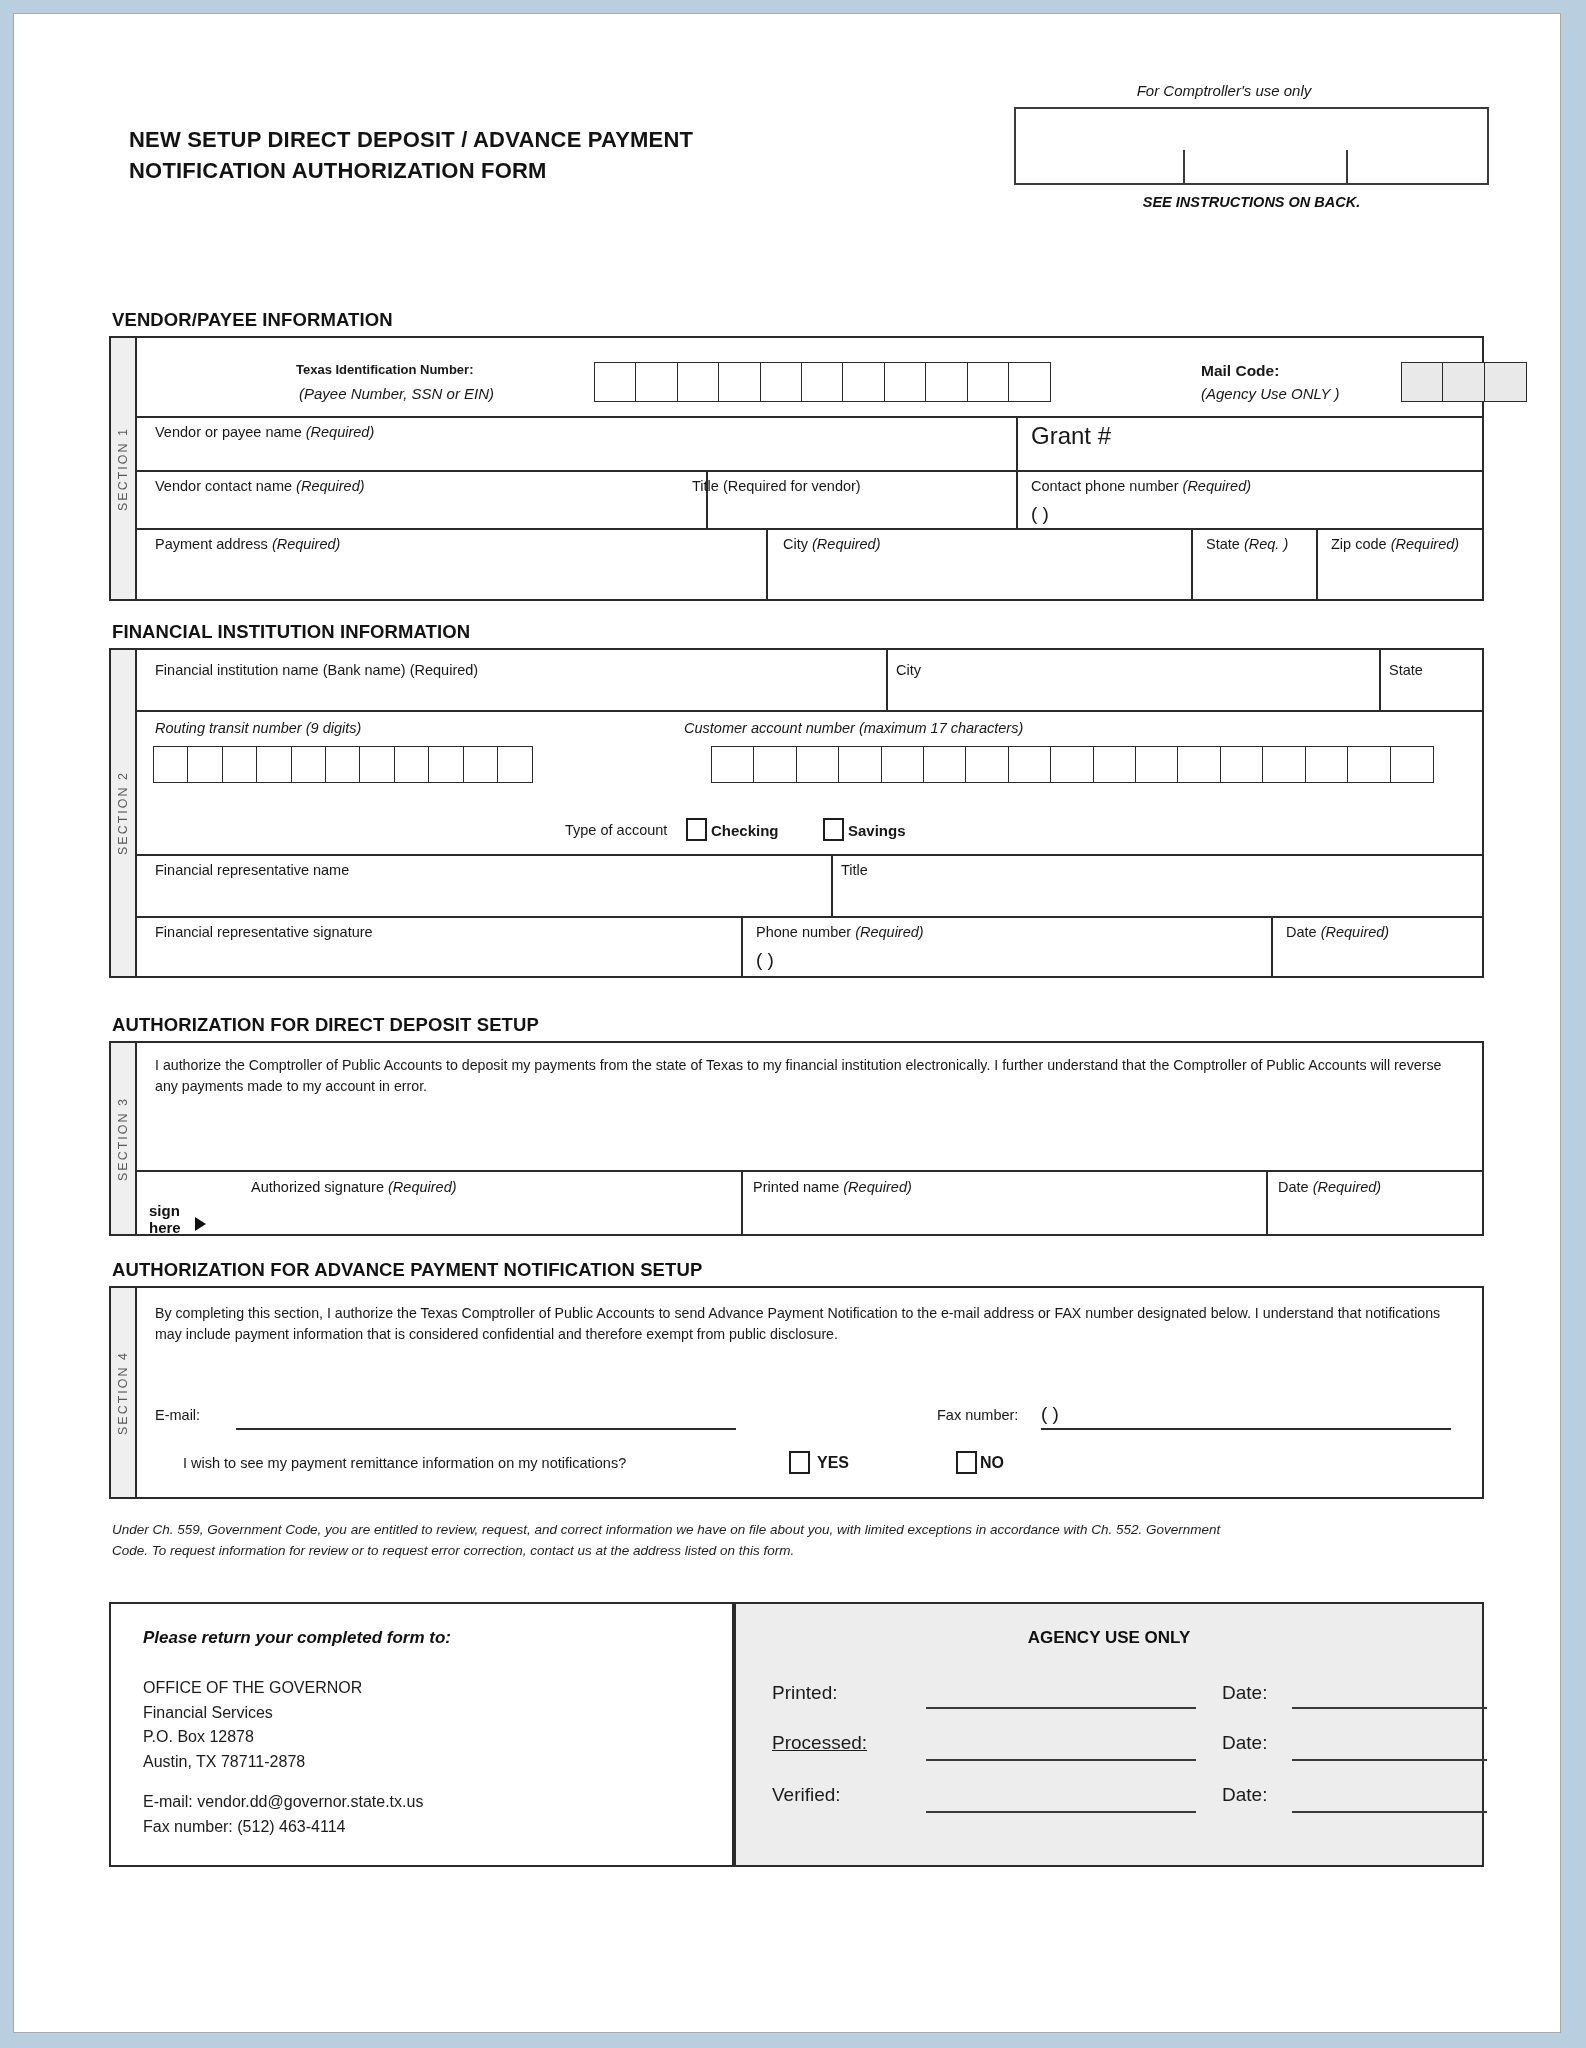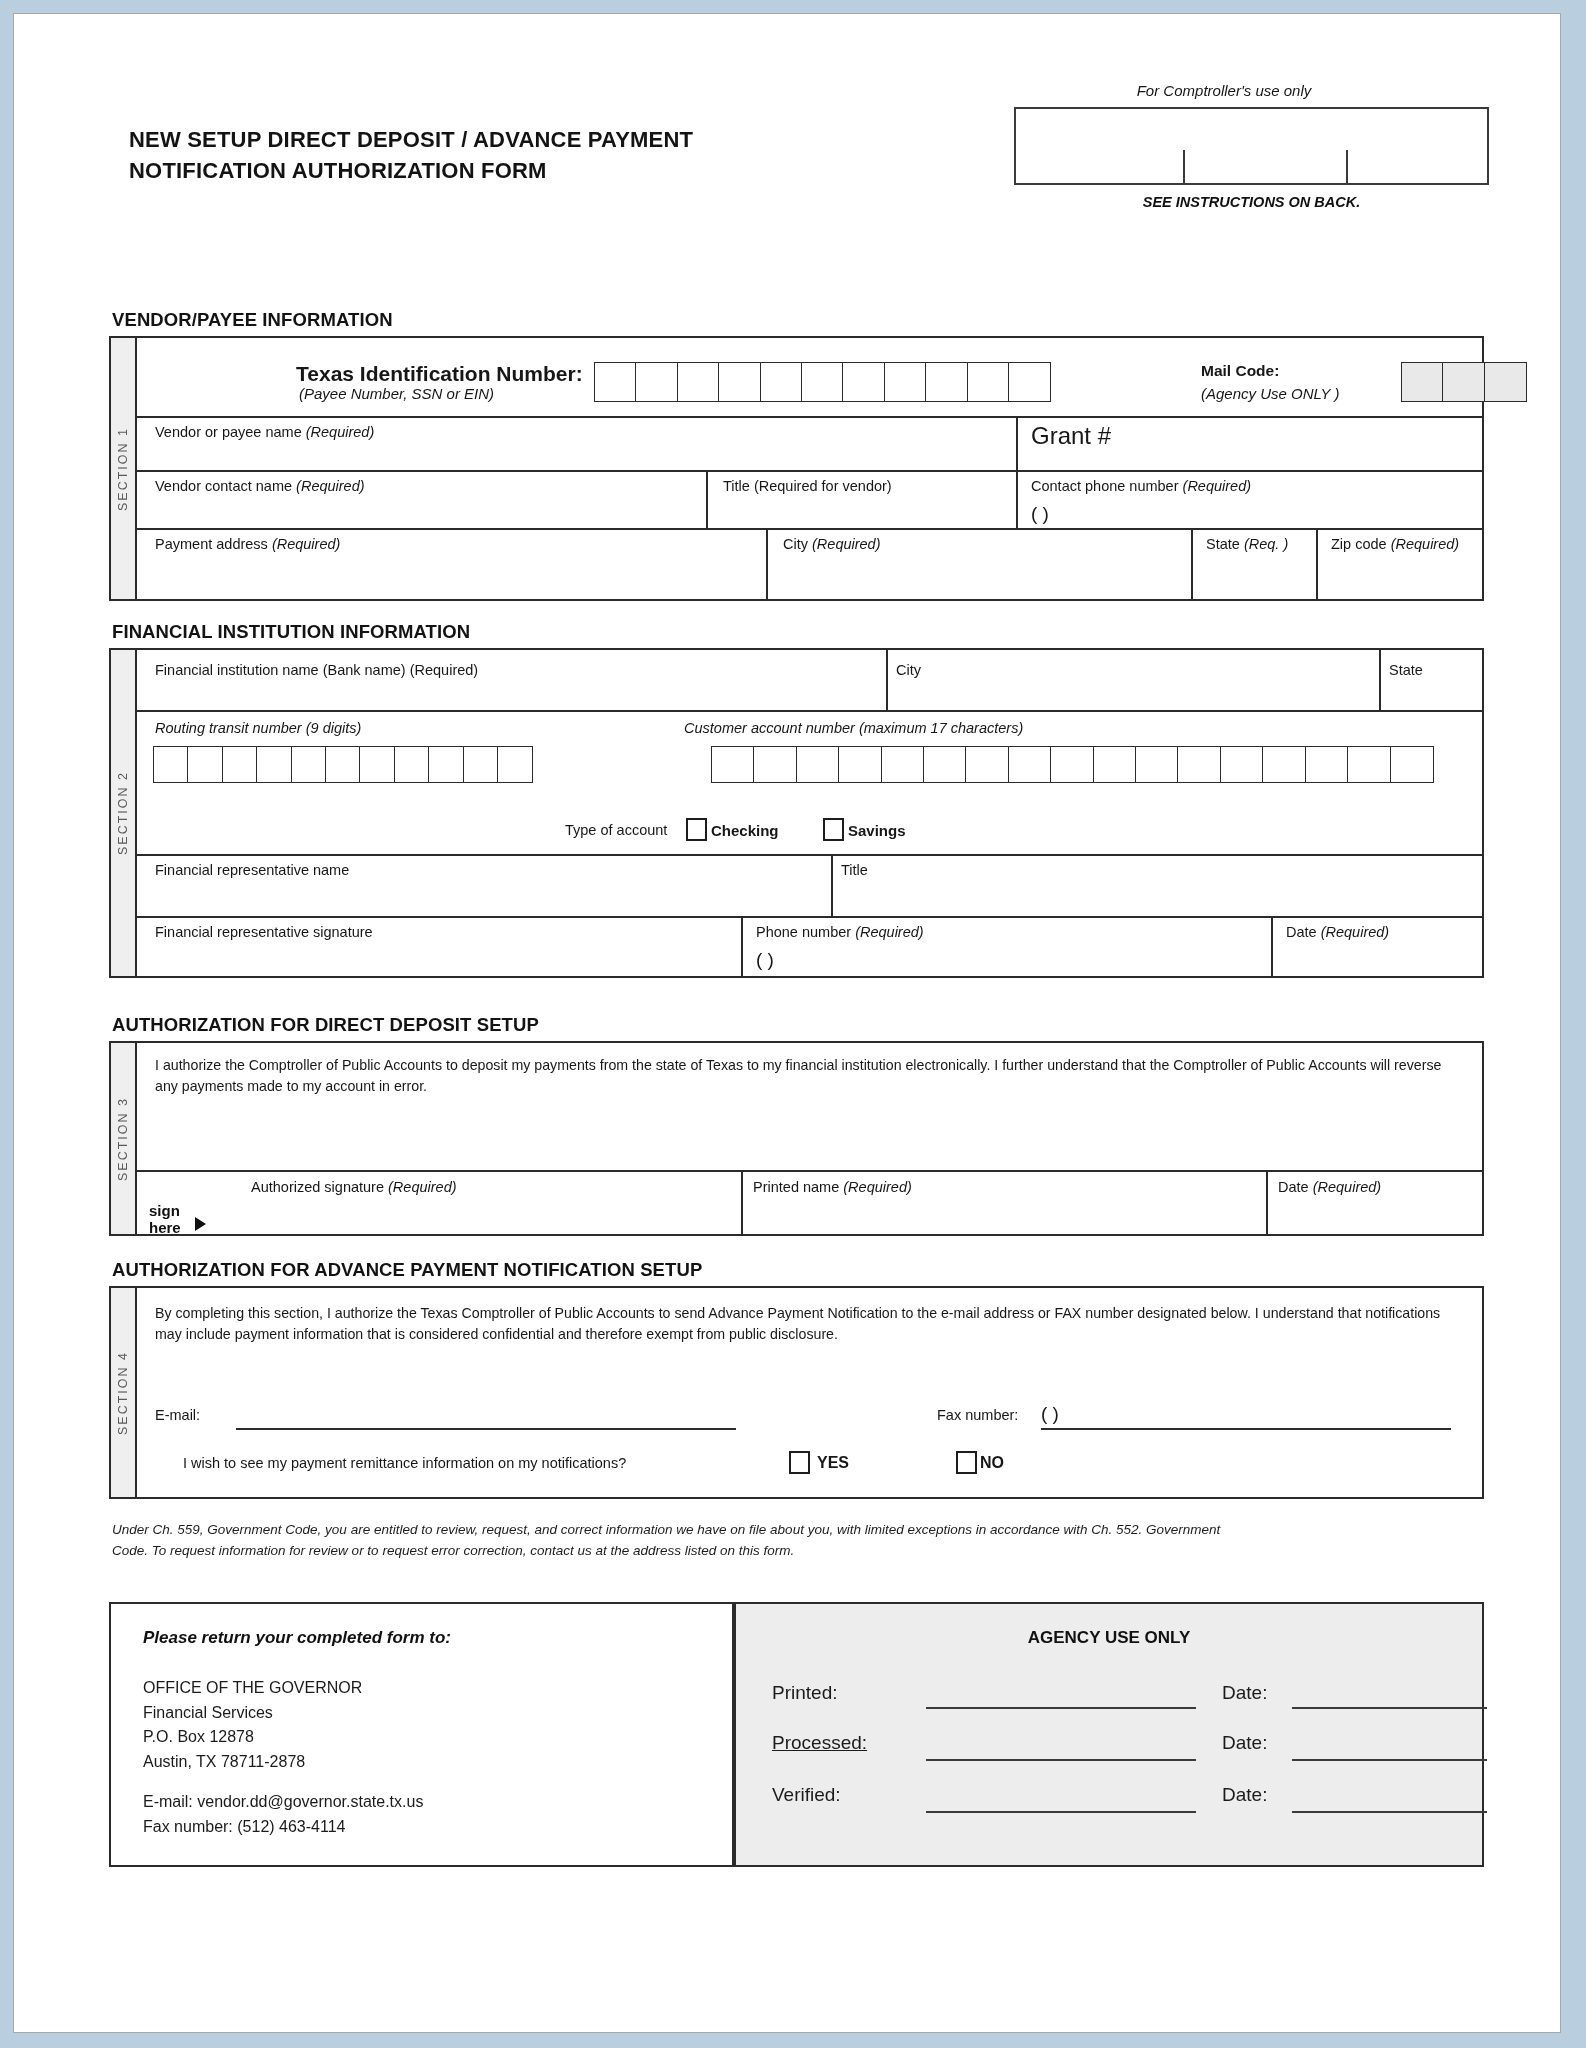--- a/index.html
+++ b/index.html
@@ -138,21 +138,21 @@
   </div>
   <div class="see-instructions">SEE INSTRUCTIONS ON BACK.</div>
 
   <div class="sec-head" style="left:98px;top:295px;">VENDOR/PAYEE INFORMATION</div>
 
   <div class="block" style="left:95px;top:322px;width:1375px;height:265px;">
     <div class="sidebar">
       <div class="sidelabel">SECTION 1</div>
     </div>
 
-    <div class="lbl" style="left:185px;top:24px;font-weight:bold;font-size:21px;">Texas Identification Number:</div>
+    <div class="lbl" style="left:185px;top:24px;font-weight:bold;font-size:13px;">Texas Identification Number:</div>
     <div class="lbl it" style="left:188px;top:47px;font-size:15px;">(Payee Number, SSN or EIN)</div>
     <div class="boxrow" id="tin-boxes" style="left:483px;top:24px;">
           <div class="cell" style="width: 43px; height: 40px;"></div>
           <div class="cell" style="width: 43px; height: 40px;"></div>
           <div class="cell" style="width: 43px; height: 40px;"></div>
           <div class="cell" style="width: 43px; height: 40px;"></div>
           <div class="cell" style="width: 43px; height: 40px;"></div>
           <div class="cell" style="width: 43px; height: 40px;"></div>
           <div class="cell" style="width: 43px; height: 40px;"></div>
           <div class="cell" style="width: 43px; height: 40px;"></div>
@@ -176,21 +176,21 @@
     </div>
     <div class="vline" style="left:905px;top:78px;height:54px;"></div>
     <div class="lbl" style="left:920px;top:84px;font-size:24px;">Grant #</div>
 
     <div class="hline" style="left:26px;top:132px;width:1347px;"></div>
 
     <div class="lbl" style="left:44px;top:140px;">
       <span>Vendor contact name</span> <i>(Required)</i>
     </div>
     <div class="vline" style="left:595px;top:132px;height:58px;"></div>
-    <div class="lbl" style="left:612px;top:140px;">Title (Required for vendor)</div>
+    <div class="lbl" style="left:581px;top:140px;">Title (Required for vendor)</div>
     <div class="vline" style="left:905px;top:132px;height:58px;"></div>
     <div class="lbl" style="left:920px;top:140px;">
       <span>Contact phone number</span> <i>(Required)</i>
     </div>
     <div class="paren" style="left:920px;top:165px;">(              )</div>
 
     <div class="hline" style="left:26px;top:190px;width:1347px;"></div>
 
     <div class="lbl" style="left:44px;top:198px;">
       <span>Payment address</span> <i>(Required)</i>

